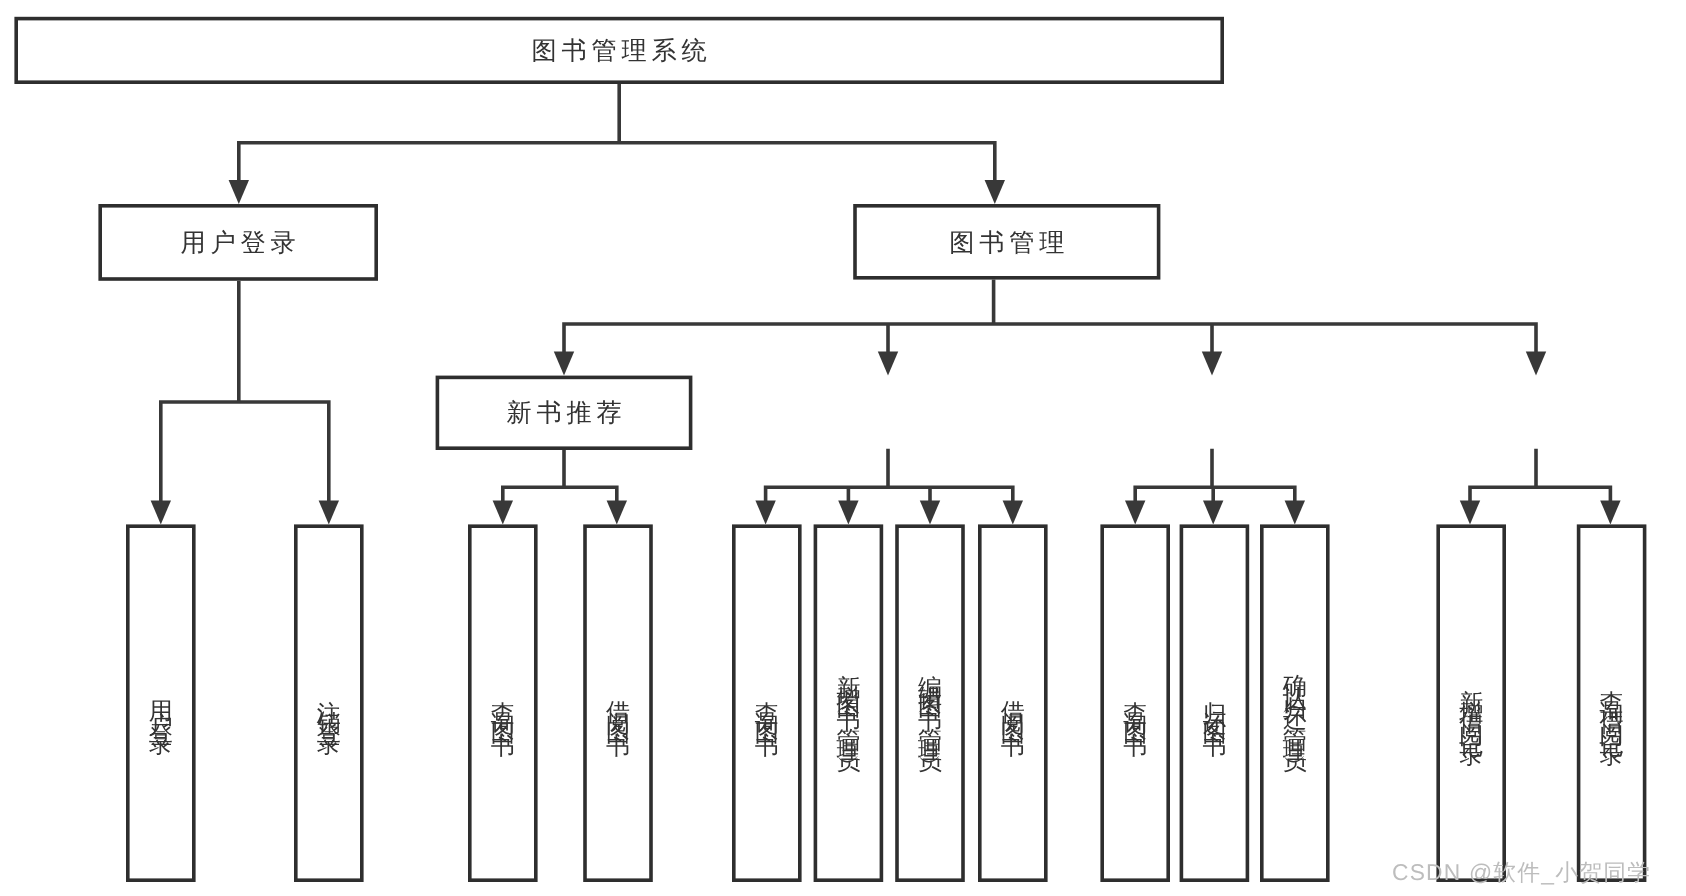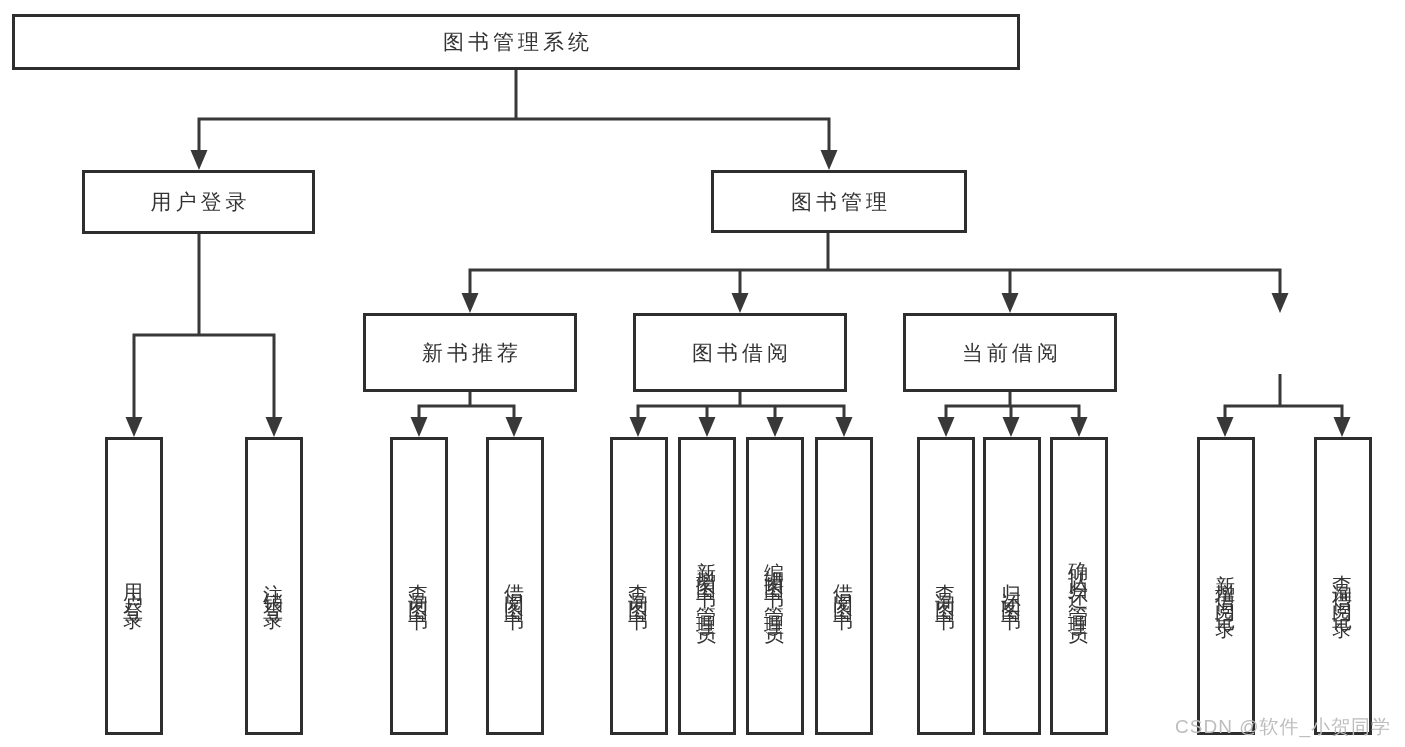--- a/index.html
+++ b/index.html
@@ -15,32 +15,32 @@
     position:absolute;
     box-sizing:border-box;
     background:#ffffff;
     border:3px solid #2e2e2e;
     display:flex;align-items:center;justify-content:center;
     color:#333333;
     z-index:1;
   }
   .node span{white-space:nowrap;}
   .h span{font-size:21px;letter-spacing:4px;text-indent:4px;}
-  .l3{top:313px;width:214px;height:79px;}
+  .l3{top:313px;width:214px;height:62px;}
   .lv{top:437px;width:58px;height:298px;}
   .lv span{
     writing-mode:vertical-rl;
     text-orientation:mixed;
     font-size:20px;
     letter-spacing:9px;
     white-space:normal;
   }
   #watermark{
     position:absolute;
-    right:14px;bottom:7px;
+    right:29px;bottom:7px;
     font-size:19px;
     color:#bdbdbd;
     letter-spacing:1px;
     z-index:2;
   }
 </style>
 </head>
 <body>
 
 <div id="canvas">
@@ -84,26 +84,20 @@
   <div class="node h" style="left:82px;top:170px;width:233px;height:64px">
     <span>用户登录</span>
   </div>
   <div class="node h" style="left:711px;top:170px;width:256px;height:63px">
     <span>图书管理</span>
   </div>
 
   <div class="node h l3" style="left:363px">
     <span>新书推荐</span>
   </div>
-  <div class="node h l3" style="left:633px">
-    <span>图书借阅</span>
-  </div>
-  <div class="node h l3" style="left:903px">
-    <span>当前借阅</span>
-  </div>
 
   <div class="node lv" style="left:105px">
     <span>用户登录</span>
   </div>
   <div class="node lv" style="left:245px">
     <span>注销登录</span>
   </div>
 
   <div class="node lv" style="left:390px">
     <span>查询图书</span>

